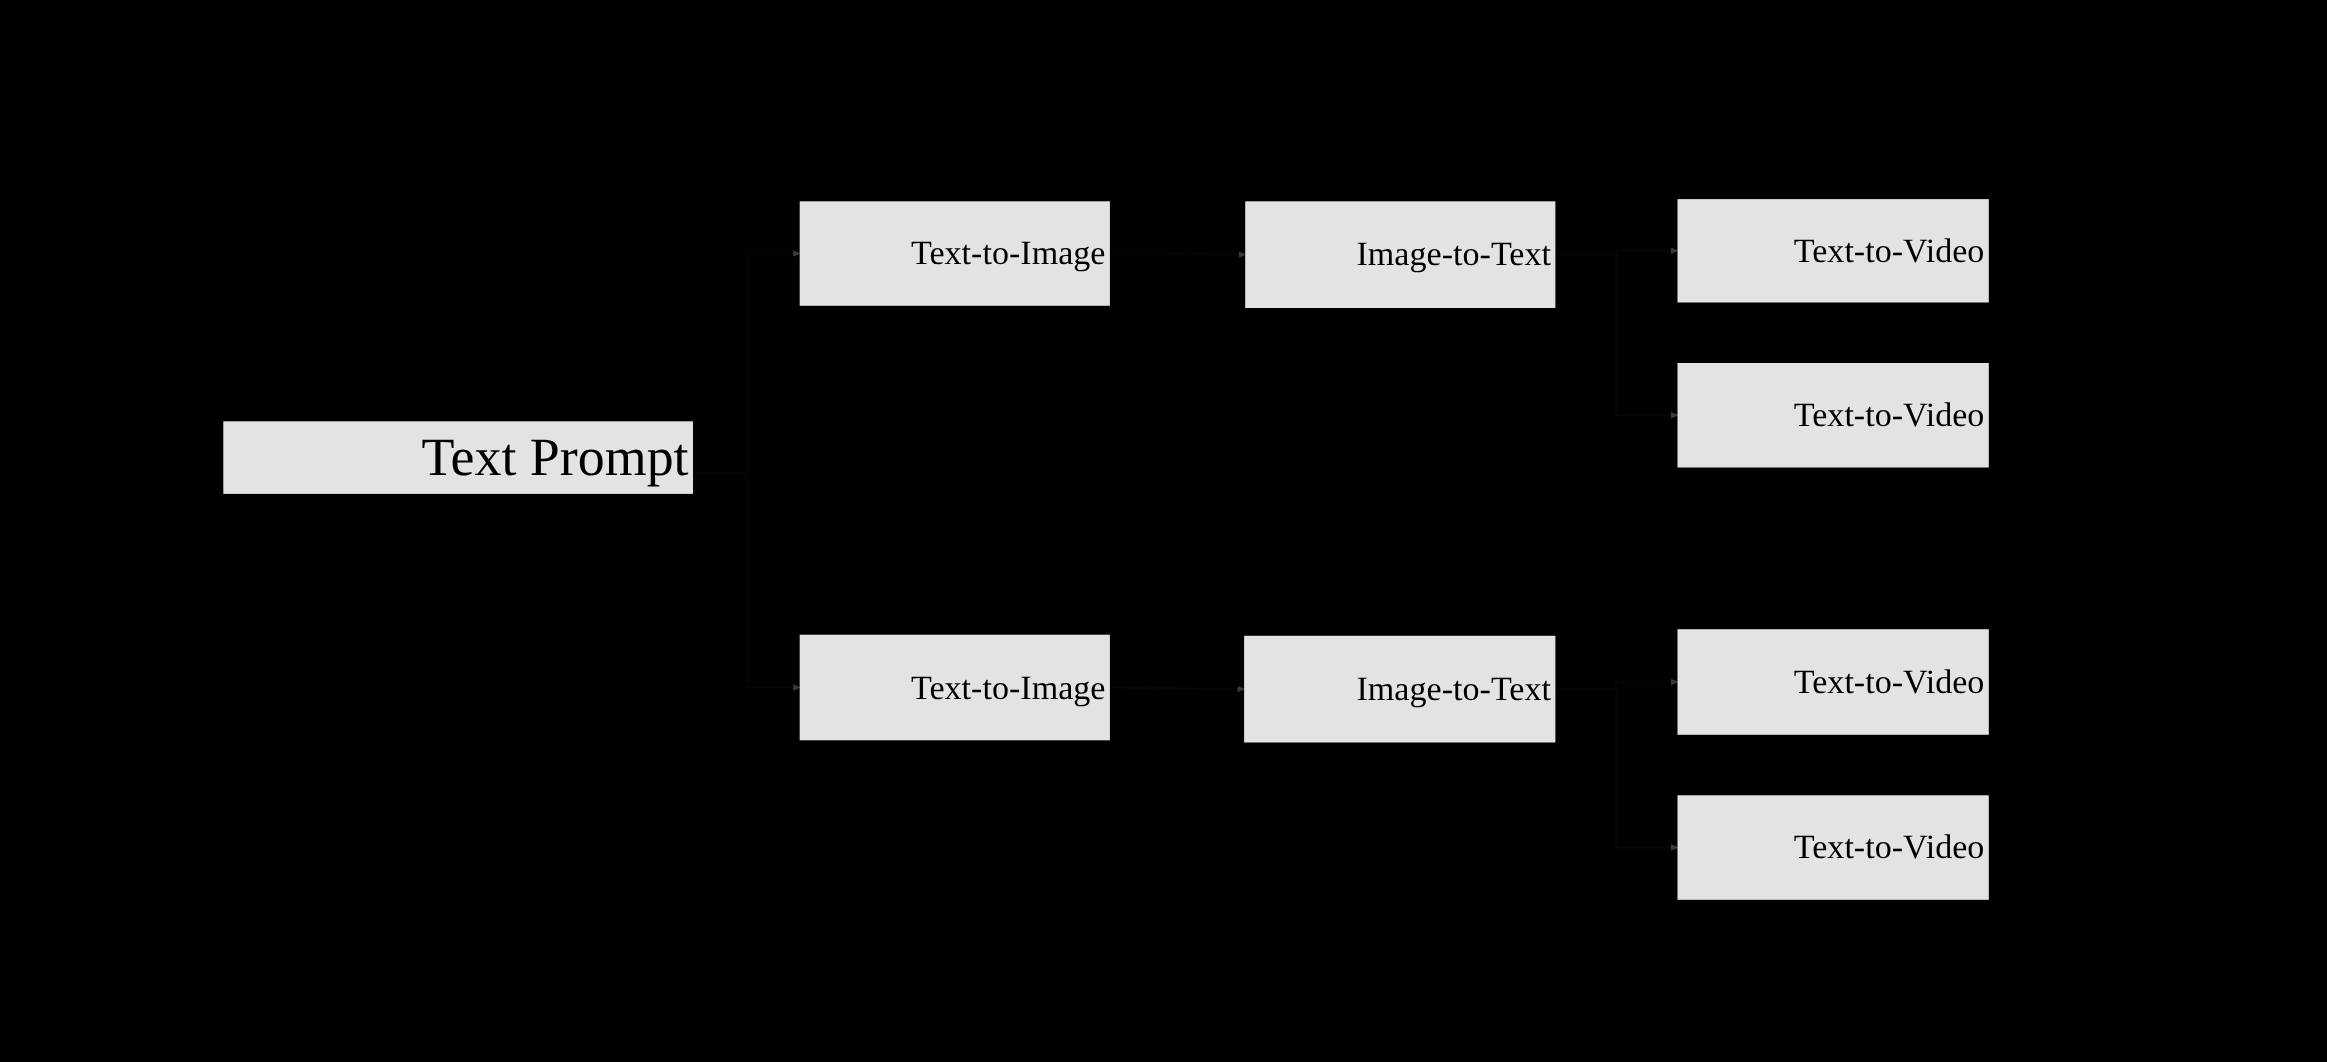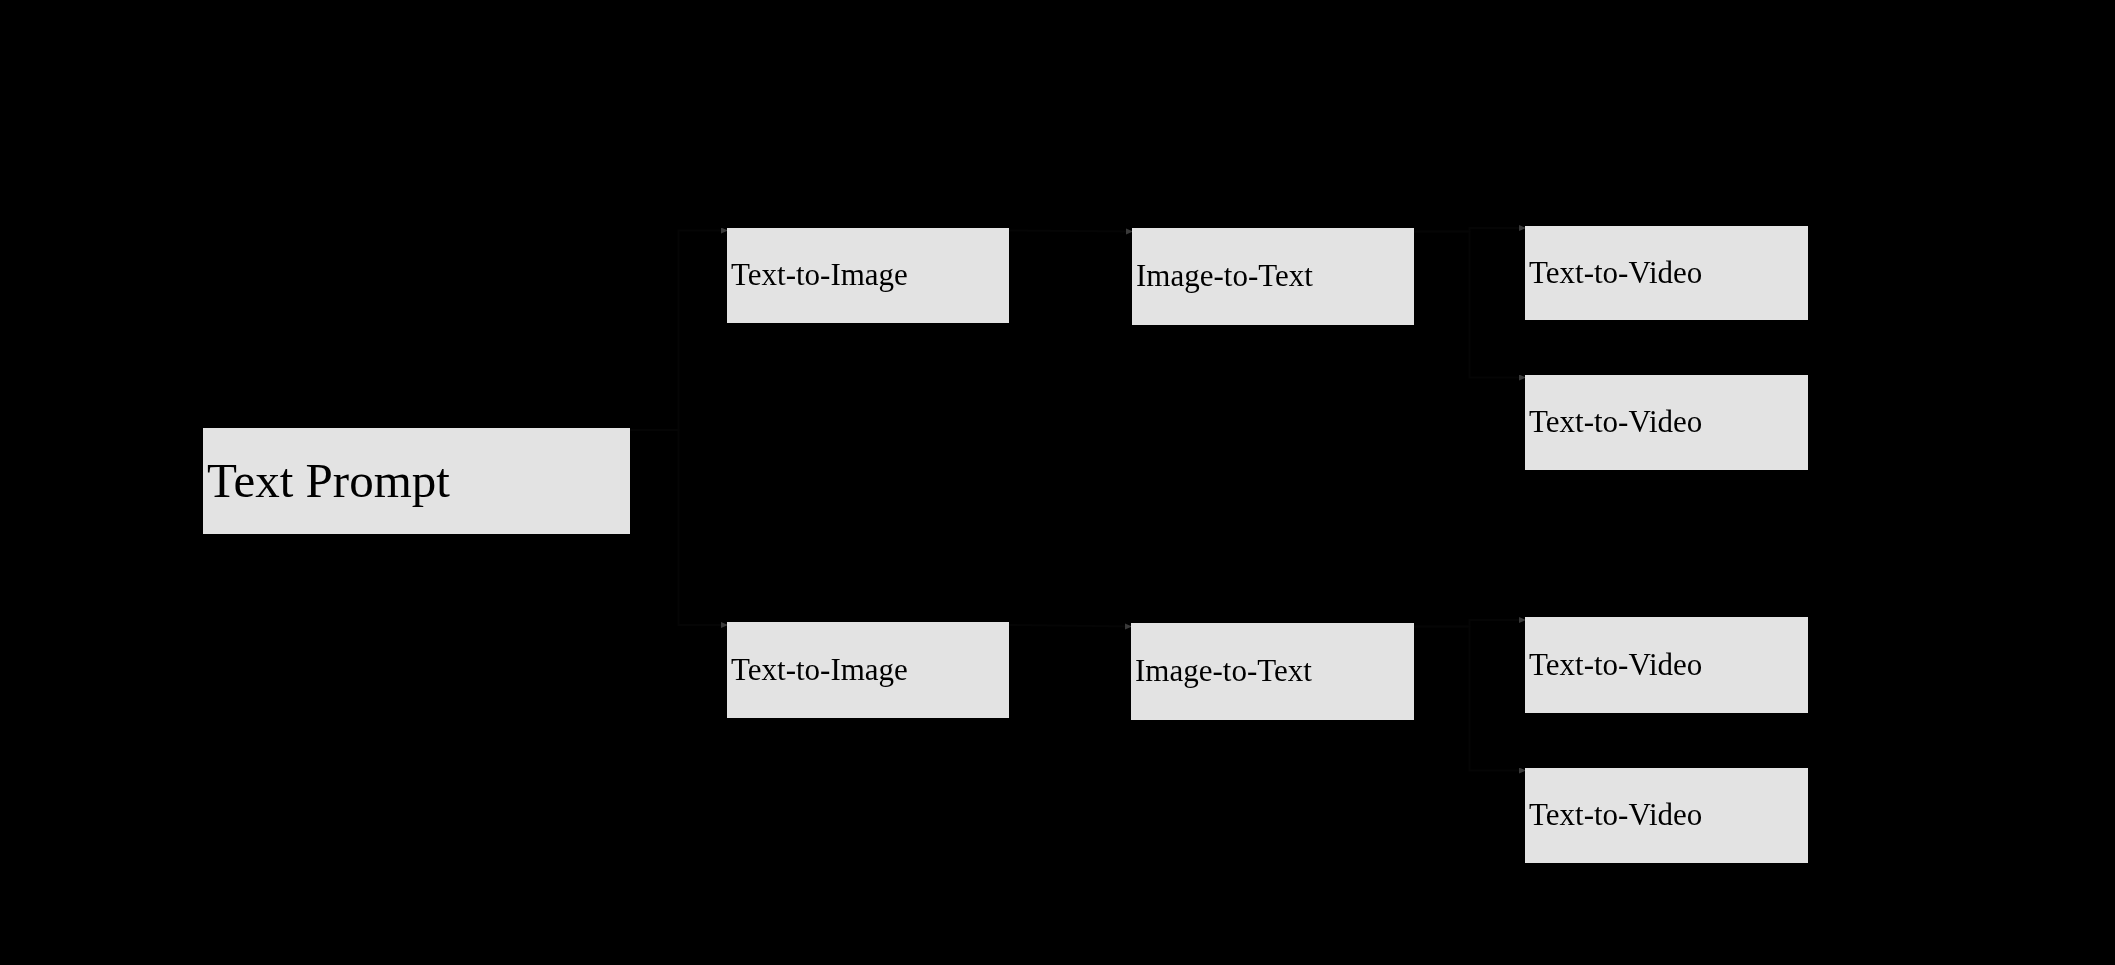--- a/index.html
+++ b/index.html
@@ -23,27 +23,26 @@
     width: 2115px;
     height: 965px;
     pointer-events: none;
   }
   .node {
     position: absolute;
     background: #e3e3e3;
     color: #000000;
     display: flex;
     align-items: center;
-    justify-content: flex-start;
+    justify-content: flex-end;
     text-align: center;
     box-sizing: border-box;
     line-height: 1.1;
     white-space: nowrap;
     z-index: 2;
-    margin-top: 45px;
   }
   .node-label {
     display: block;
     padding: 0 4px;
   }
   .node-root {
     font-size: 49px;
   }
   .node-stage {
     font-size: 31px;
@@ -63,21 +62,21 @@
       <path d="M630,430 L678.5,430 L678.5,230.5 L727,230.5" fill="none" stroke="#050505" stroke-width="2" marker-end="url(#arrowhead)"></path>
       <path d="M630,430 L678.5,430 L678.5,625 L727,625" fill="none" stroke="#050505" stroke-width="2" marker-end="url(#arrowhead)"></path>
       <path d="M1009,230.5 L1132,231.5" fill="none" stroke="#050505" stroke-width="2" marker-end="url(#arrowhead)"></path>
       <path d="M1414,231.5 L1469.5,231.5 L1469.5,228 L1525,228" fill="none" stroke="#050505" stroke-width="2" marker-end="url(#arrowhead)"></path>
       <path d="M1414,231.5 L1469.5,231.5 L1469.5,377.5 L1525,377.5" fill="none" stroke="#050505" stroke-width="2" marker-end="url(#arrowhead)"></path>
       <path d="M1009,625 L1131,626.5" fill="none" stroke="#050505" stroke-width="2" marker-end="url(#arrowhead)"></path>
       <path d="M1414,626.5 L1469.5,626.5 L1469.5,620 L1525,620" fill="none" stroke="#050505" stroke-width="2" marker-end="url(#arrowhead)"></path>
       <path d="M1414,626.5 L1469.5,626.5 L1469.5,770.5 L1525,770.5" fill="none" stroke="#050505" stroke-width="2" marker-end="url(#arrowhead)"></path>
     </svg>
 
-  <div class="node node-root" style="left: 203px; top: 383px; width: 427px; height: 106px; background: rgb(227, 227, 227); color: rgb(0, 0, 0);">
+  <div class="node node-root" style="left: 203px; top: 383px; width: 427px; height: 66px; background: rgb(227, 227, 227); color: rgb(0, 0, 0);">
     <span class="node-label">Text Prompt</span>
   </div>
 
   <div class="node node-stage" style="left: 727px; top: 183px; width: 282px; height: 95px; background: rgb(227, 227, 227); color: rgb(0, 0, 0);">
     <span class="node-label">Text-to-Image</span>
   </div>
 
   <div class="node node-stage" style="left: 1132px; top: 183px; width: 282px; height: 97px; background: rgb(227, 227, 227); color: rgb(0, 0, 0);">
     <span class="node-label">Image-to-Text</span>
   </div>

